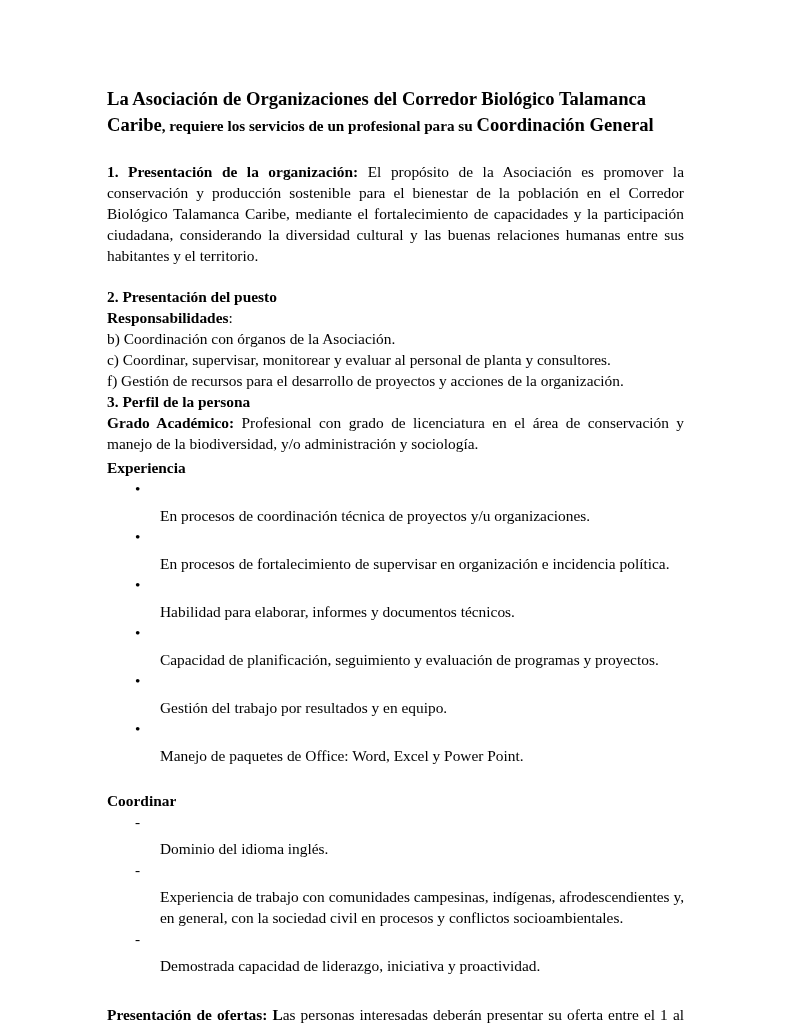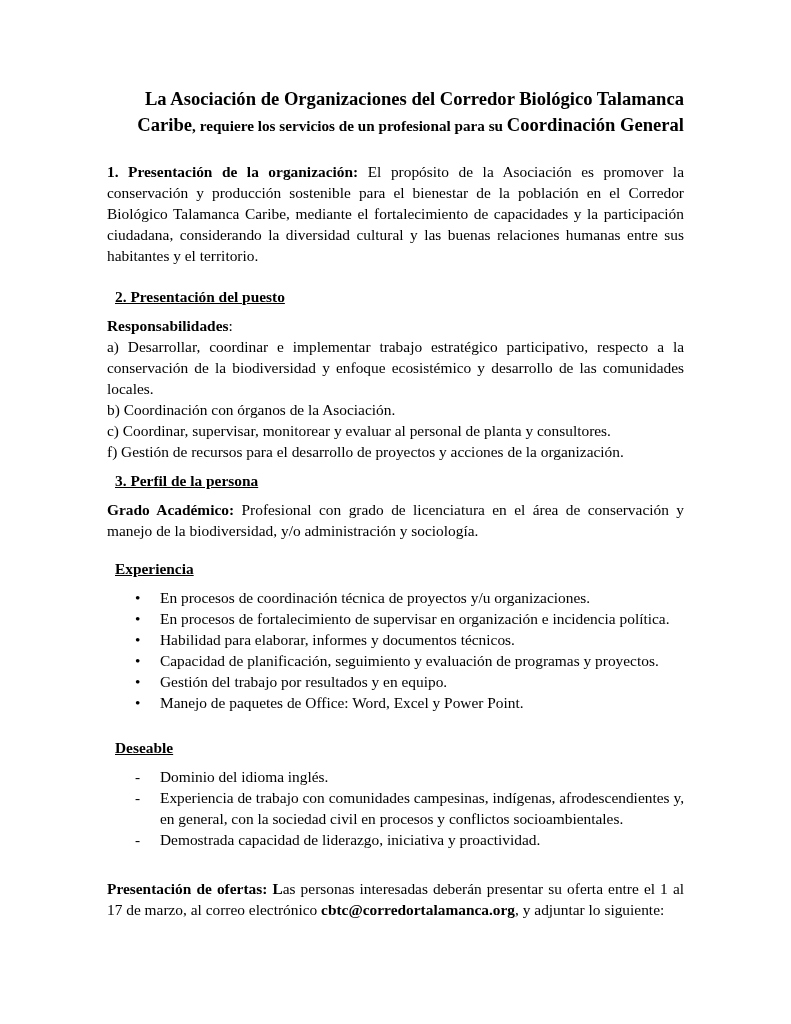--- a/index.html
+++ b/index.html
@@ -9,54 +9,53 @@
     box-sizing: border-box;
     padding: 86px 107px 0 107px;
     font-family: "Liberation Serif", "DejaVu Serif", serif;
     font-size: 15.4px;
     line-height: 21px;
     color: #000000;
     overflow: hidden;
   }
   .b { font-weight: bold; }
   .title {
-    text-align: right;
+    text-align: left;
     font-weight: bold;
     font-size: 18.6px;
     line-height: 26px;
     margin: 0 0 22px 0;
   }
   .title .small { font-size: 15.2px; }
   .para { text-align: justify; margin: 0; }
   .mb-std  { margin-bottom: 20px; }
   .mb-big  { margin-bottom: 31px; }
-  .mb-med  { margin-bottom: 17px; }
-  .heading { font-weight: bold; margin: 8px; text-decoration: underline; }
+  .mb-med  { margin-bottom: 3px; }
+  .heading { font-weight: bold; margin: 0; }
   .jline { text-align: justify; margin: 0; }
   
   .mlist { margin: 0; }
   .mitem { display: flex; padding-left: 28px; margin: 0; }
   .mitem .marker { flex: 0 0 25px; width: 25px; }
-  .mitem .mtext { flex: 1; text-align: justify; }
+  .mitem .mtext { flex: 1; text-align: justify; margin-top: 27px; }
   .gap-after-resp { }
   .gap-after-bullets { margin-bottom: 24px; }
   .gap-after-dashes { margin-bottom: 28px; }
 </style>
 </head>
 <body>
 
 <p class="title"><span>La Asociación de Organizaciones del Corredor Biológico Talamanca Caribe</span><span class="small">,  requiere los servicios de un profesional para su </span><span>Coordinación General</span></p>
 
 <p class="para mb-std"><span class="b">1. Presentación de la organización:</span><span> El propósito de la Asociación es promover la conservación y producción sostenible para el bienestar de la población en el Corredor Biológico Talamanca Caribe, mediante el fortalecimiento de capacidades y la participación ciudadana, considerando la diversidad cultural y las buenas relaciones humanas entre sus habitantes y el territorio.</span></p>
 
 <p class="heading mb-big">2. Presentación del puesto</p>
 
 <div class="gap-after-resp">
   <p class="jline"><span class="b">Responsabilidades</span><span>:</span></p>
-  <p class="jline"><span>a)</span><span> Desarrollar, coordinar e implementar trabajo estratégico participativo, respecto a la conservación de la biodiversidad y enfoque ecosistémico y desarrollo de las comunidades locales.</span></p>
   <p class="jline"><span>b)</span><span>  Coordinación con órganos de la Asociación.</span></p>
   <p class="jline"><span>c)</span><span> Coordinar, supervisar, monitorear y evaluar al personal de planta y consultores.</span></p>
   <p class="jline"><span>f)</span><span> Gestión de recursos para el desarrollo de proyectos y acciones de la organización.</span></p>
 </div>
 
 <p class="heading mb-std">3. Perfil de la persona</p>
 
 <p class="para mb-med"><span class="b">Grado Académico:</span><span> Profesional con grado de licenciatura en el área de conservación y manejo de la biodiversidad, y/o administración y sociología.</span></p>
 
 <p class="heading">Experiencia</p>
@@ -80,21 +79,21 @@
   <div class="mitem">
       <span class="marker">•</span>
       <span class="mtext">Gestión del trabajo por resultados y en equipo.</span>
     </div>
   <div class="mitem">
       <span class="marker">•</span>
       <span class="mtext">Manejo de paquetes de Office: Word, Excel y Power Point.</span>
     </div>
 </div>
 
-<p class="heading">Deseable</p>
+<p class="heading">Coordinar</p>
 <div class="mlist gap-after-dashes">
   <div class="mitem">
       <span class="marker">-</span>
       <span class="mtext">Dominio del idioma inglés.</span>
     </div>
   <div class="mitem">
       <span class="marker">-</span>
       <span class="mtext">Experiencia de trabajo con comunidades campesinas, indígenas, afrodescendientes y, en general, con la sociedad civil en procesos y conflictos socioambientales.</span>
     </div>
   <div class="mitem">

